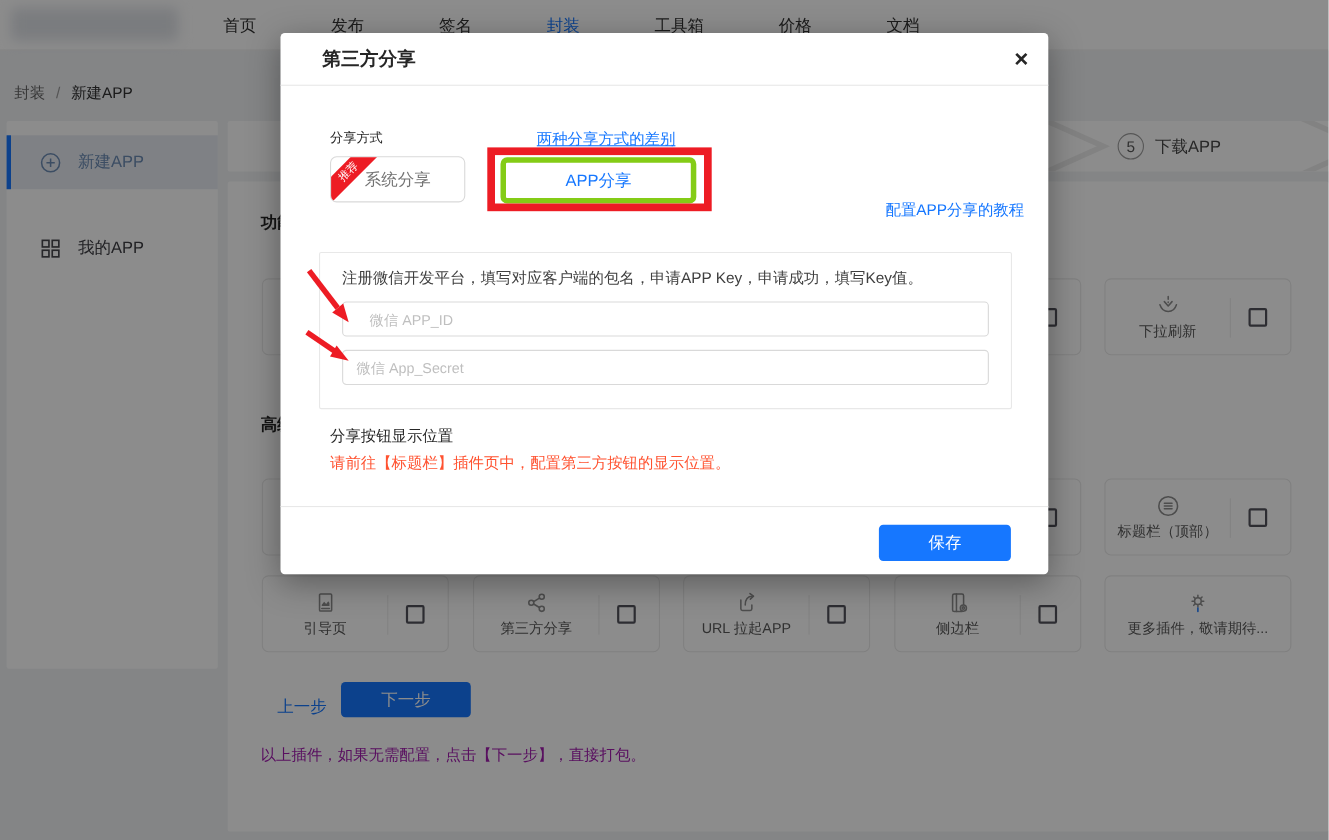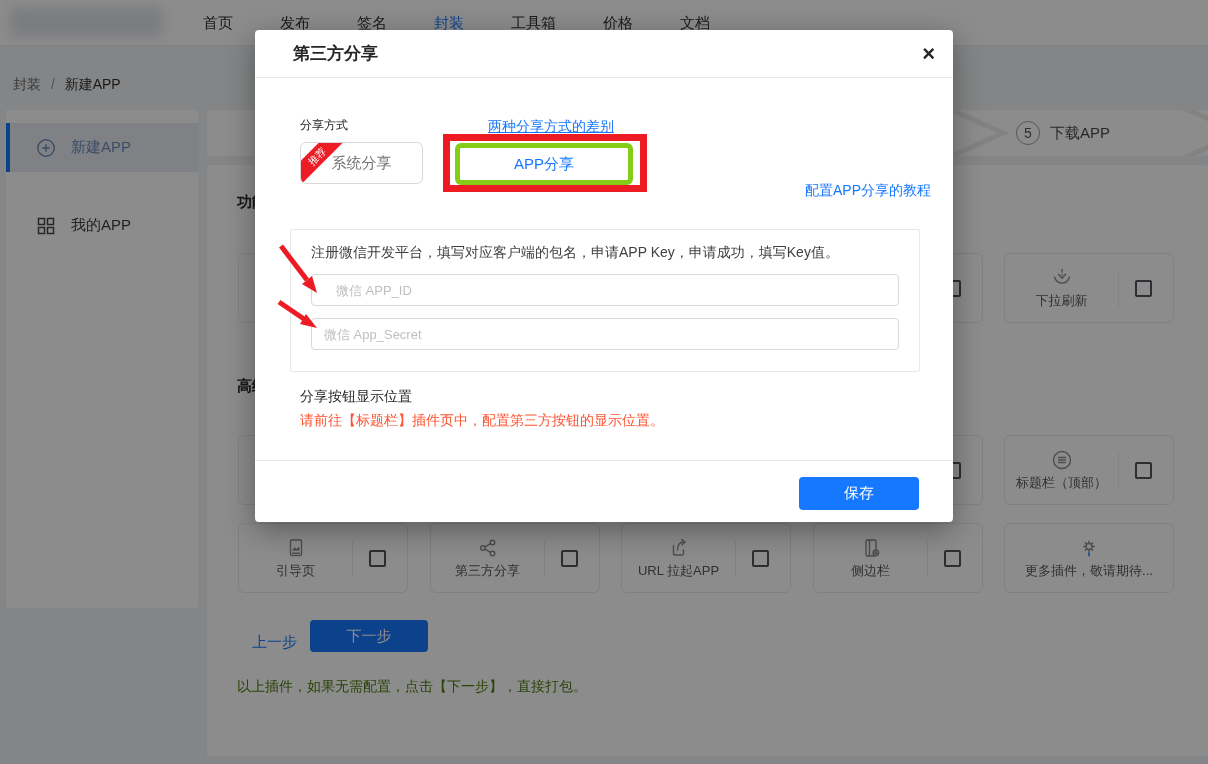--- a/index.html
+++ b/index.html
@@ -3,21 +3,21 @@
 <meta charset="utf-8">
 <style>
   * { margin:0; padding:0; box-sizing:border-box; }
   html,body { width:1208px; height:764px; }
   body { font-family:"Liberation Sans", sans-serif; }
   .page { position:relative; width:1208px; height:764px; background:#f0f2f5; overflow:hidden; }
 
   
   .topnav { position:absolute; left:0; top:0; width:1208px; height:46px; background:#fff; border-bottom:1px solid #ededed; z-index:1; }
   .logo-blob { position:absolute; left:10px; top:7px; width:152px; height:30px; background:#dfe2e7; border-radius:4px; filter:blur(6px); }
-  .nav-items { position:absolute; left:203px; top:0; height:46px; display:flex; gap:47px; align-items:center; }
+  .nav-items { position:absolute; left:203px; top:0; height:46px; display:flex; gap:68px; align-items:center; }
   .nav-item { font-size:15px; color:#333; cursor:pointer; white-space:nowrap; }
   .nav-item.active { color:#1677ff; }
 
   
   .breadcrumb { position:absolute; left:13px; top:76px; font-size:14px; z-index:1; }
   .breadcrumb .crumb-first { color:#666; }
   .breadcrumb .crumb-sep { color:#999; margin:0 6px; }
   .breadcrumb .crumb-last { color:#333; }
 
   
@@ -40,21 +40,21 @@
   .plugin-row { position:absolute; left:0; width:100%; height:70px; }
   .plugin-card { position:absolute; top:0; width:170px; height:70px; border:1px solid #e9e9e9; border-radius:6px; background:#fff; cursor:pointer; }
   .pc-zone { position:absolute; left:0; top:0; width:113px; height:100%; display:flex; flex-direction:column; align-items:center; justify-content:center; gap:2px; }
   .pc-icon { width:24px; height:24px; }
   .pc-label { font-size:13px; color:#595959; white-space:nowrap; }
   .pc-divider { position:absolute; left:113px; top:17px; width:1px; height:36px; background:#ededed; }
   .pc-checkbox { position:absolute; left:130px; top:26px; width:17px; height:17px; border:2px solid #53535c; border-radius:2px; background:#fff; cursor:pointer; }
   .plugin-card.wide .pc-zone { width:100%; }
   .btn-prev { position:absolute; left:45px; top:468px; font-size:15px; color:#1677ff; cursor:pointer; }
   .btn-next { position:absolute; left:103px; top:455px; width:118px; height:32px; background:#1677ff; border:none; border-radius:4px; color:#fff; font-size:15px; cursor:pointer; }
-  .content-note { position:absolute; left:30px; top:513px; font-size:14px; color:#4d7c0f; }
+  .content-note { position:absolute; left:30px; top:513px; font-size:14px; color:#a21caf; }
 
   
   .overlay { position:absolute; inset:0; background:rgba(0,0,0,0.45); z-index:50; }
 
   
   .modal { position:absolute; left:255px; top:30px; width:698px; height:492px; background:#fff; border-radius:4px; box-shadow:0 8px 30px rgba(0,0,0,0.35); z-index:100; }
   .modal-header { position:relative; height:48px; border-bottom:1px solid #e8e8e8; }
   .modal-title { position:absolute; left:38px; top:0; line-height:48px; font-size:17px; font-weight:600; color:#262626; }
   .modal-close { position:absolute; right:18px; top:10px; font-size:22px; font-weight:700; color:#262626; cursor:pointer; line-height:28px; }
   .share-method-label { position:absolute; left:45px; top:87px; font-size:12px; color:#262626; }

